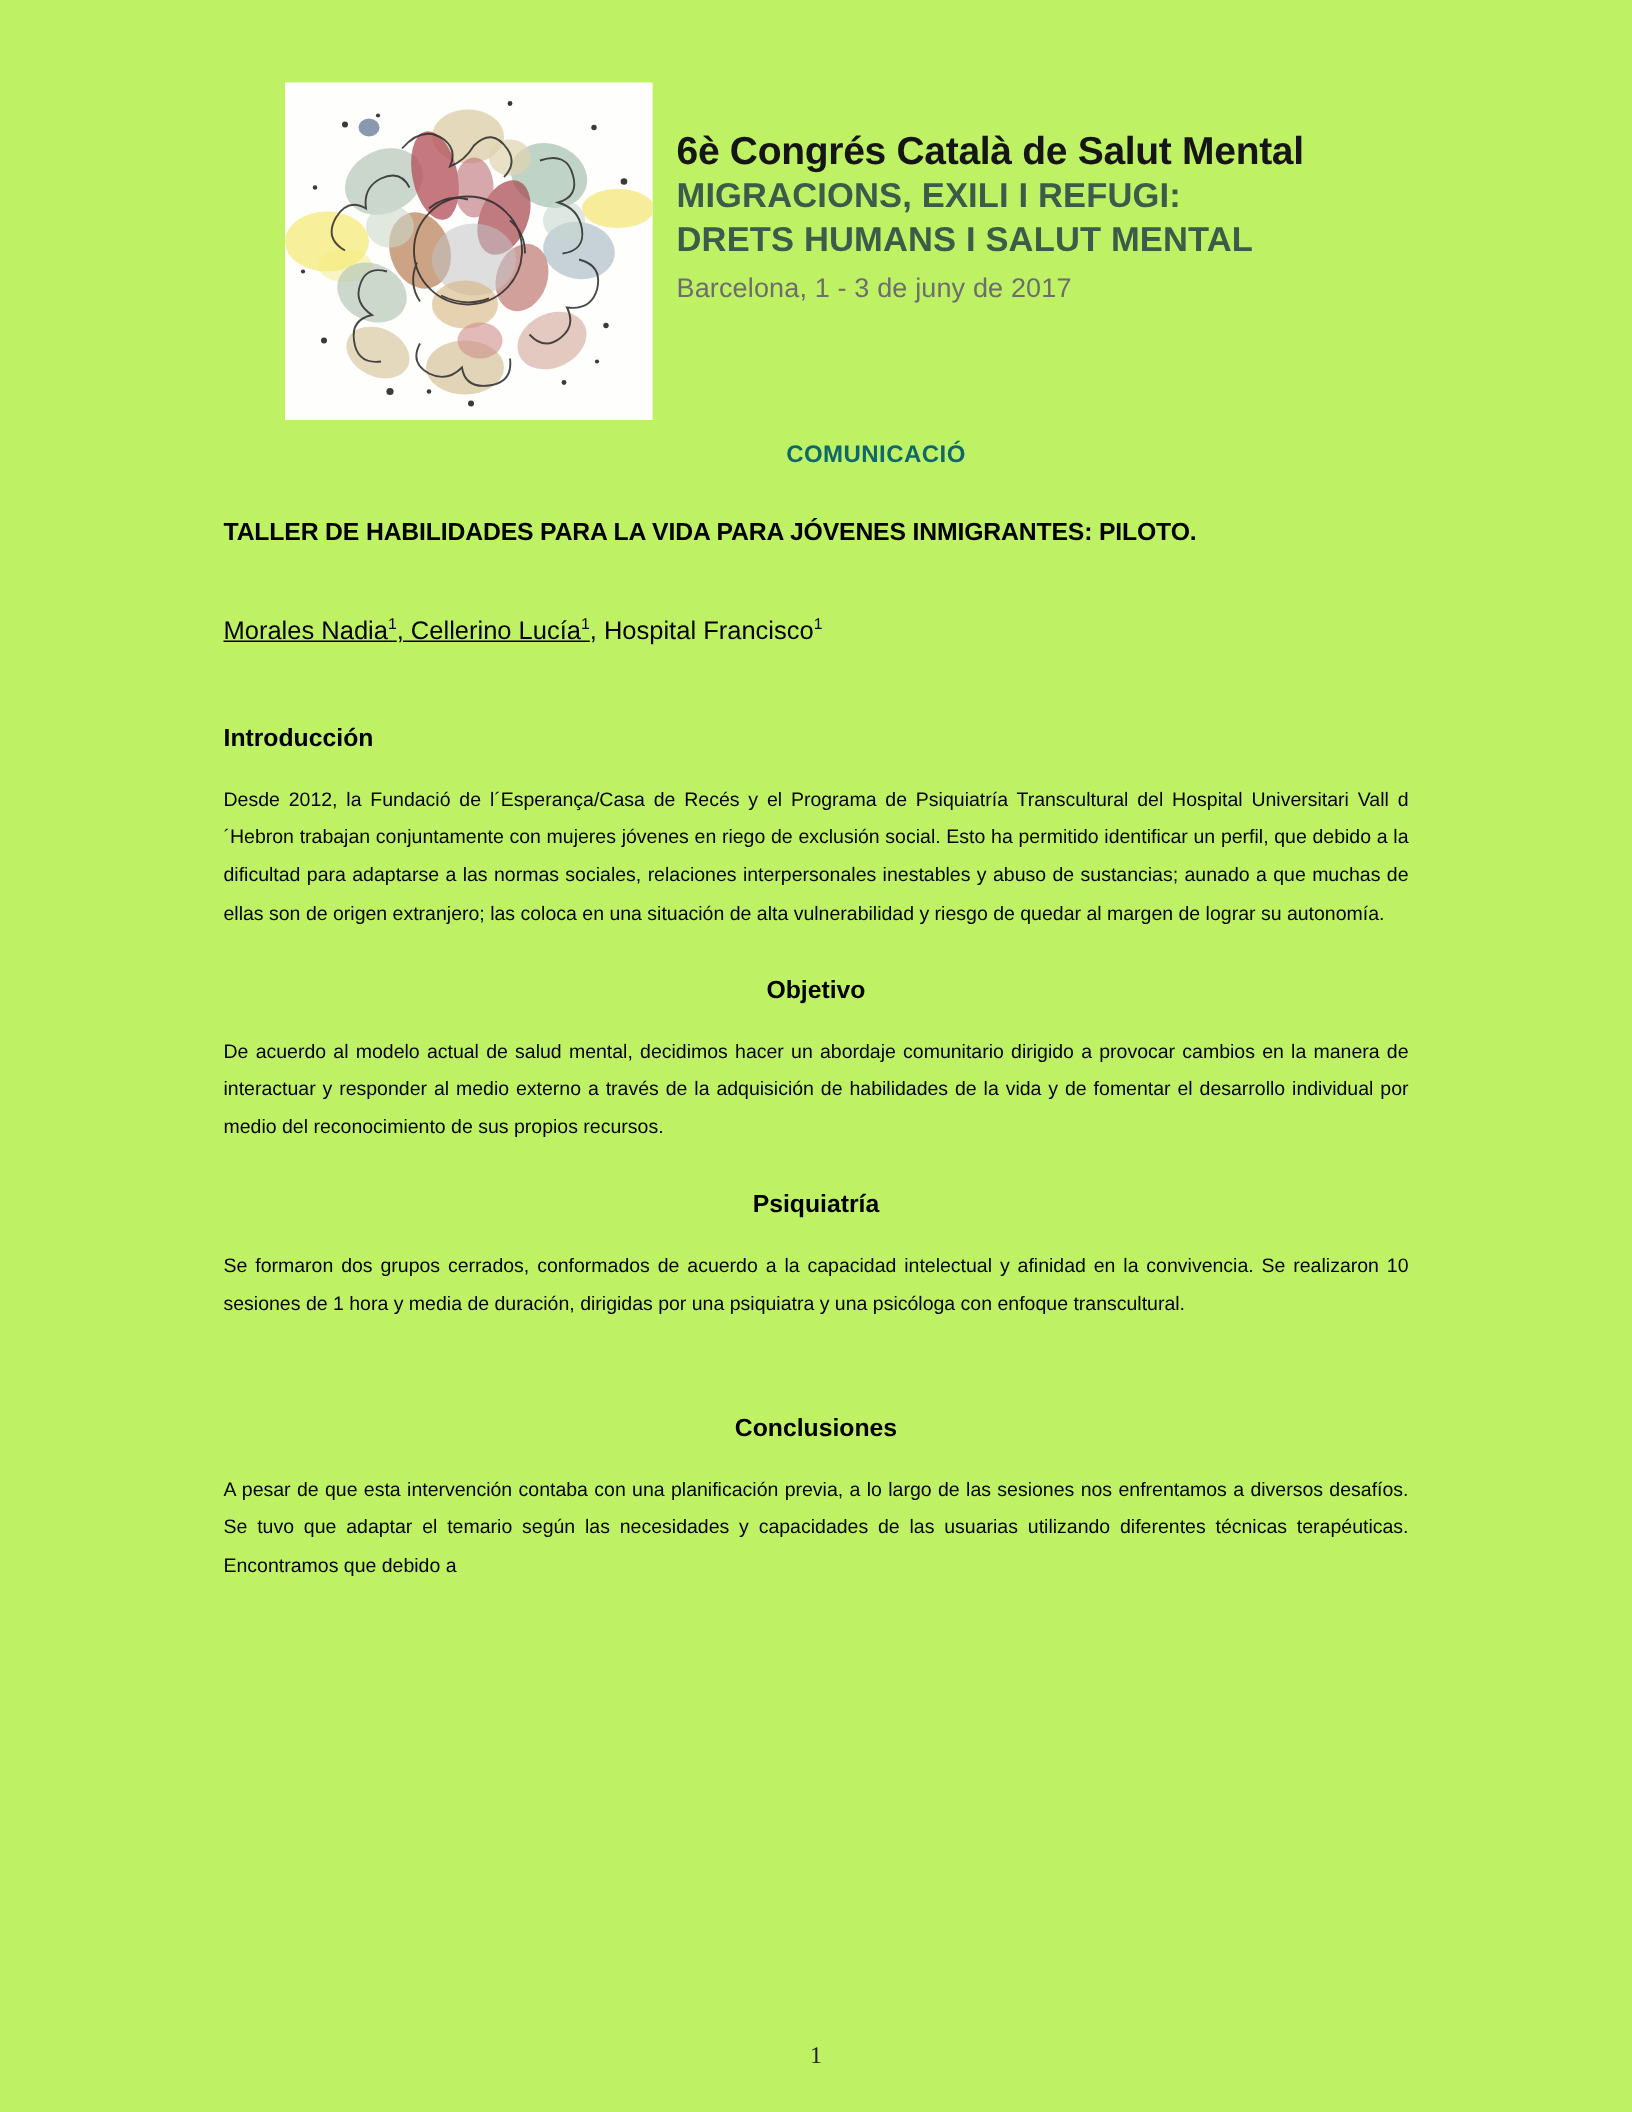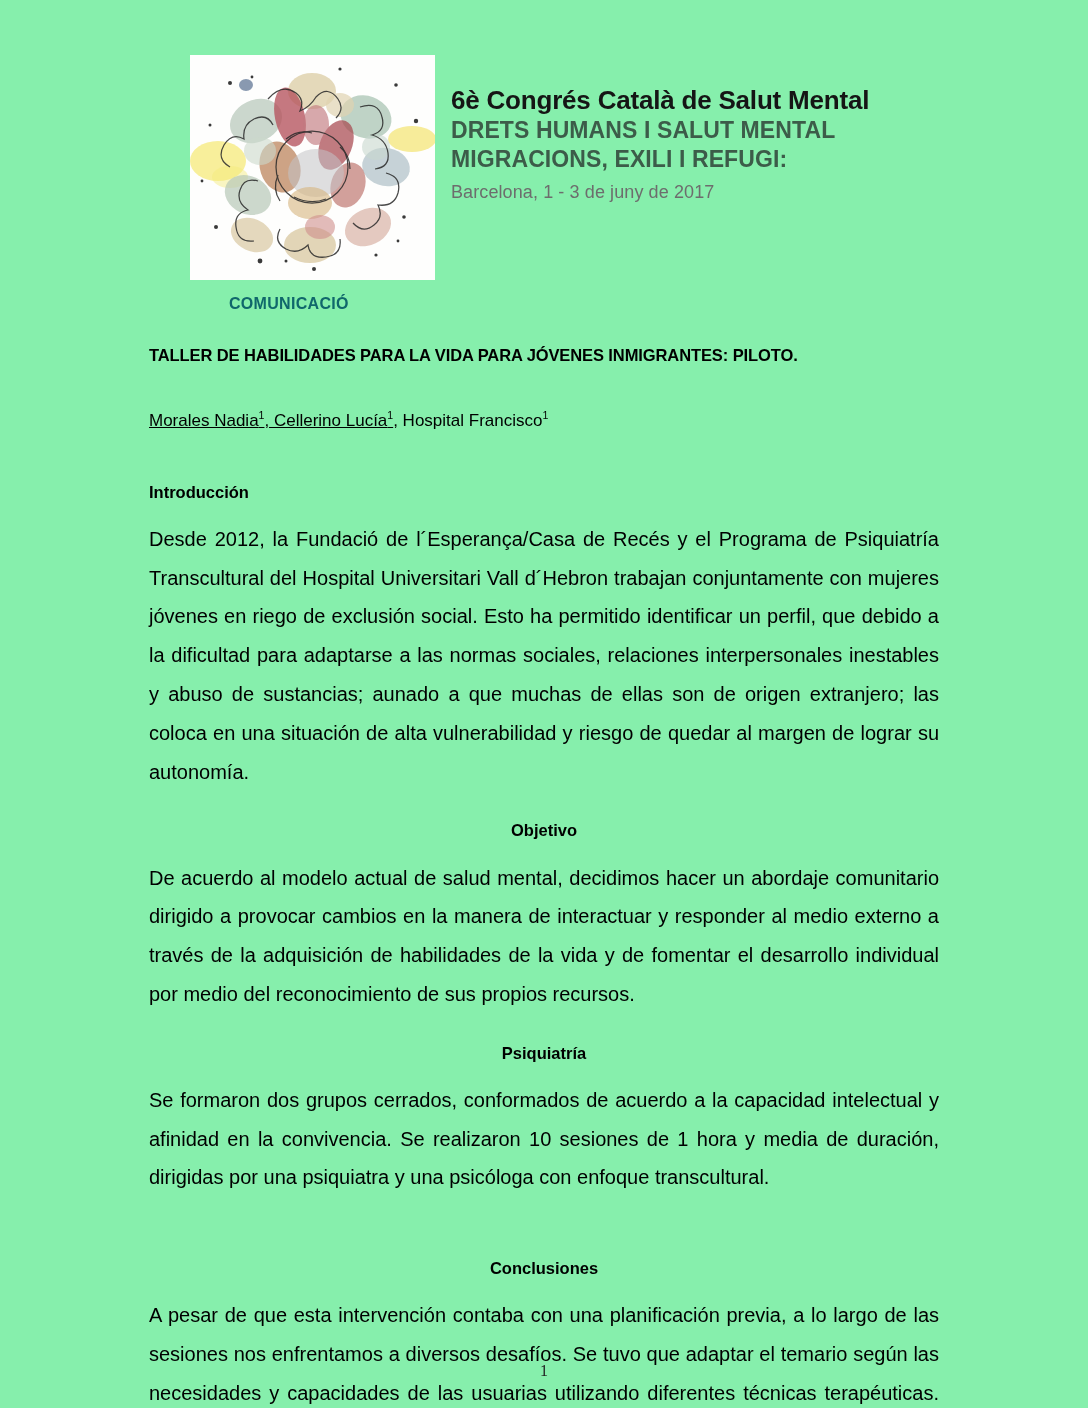--- a/index.html
+++ b/index.html
@@ -13,21 +13,21 @@
     position: relative;
     font-family: "Liberation Sans", sans-serif;
     color: #000000;
     overflow: hidden;
   }
 
   .page {
     position: relative;
     width: 1088px;
     height: 1408px;
-    background: #86efac;
+    background: #bef264;
   }
 
   
   .header {
     position: absolute;
     left: 190px;
     top: 55px;
     width: 700px;
     height: 230px;
     display: flex;
@@ -74,20 +74,21 @@
 
   
   .content {
     position: absolute;
     left: 149px;
     top: 295px;
     width: 790px;
   }
 
   .comunicacio {
+    text-align: center;
     font-size: 16px;
     font-weight: bold;
     color: #10676b;
     letter-spacing: 0.3px;
     padding-left: 80px;
   }
 
   .paper-title {
     margin-top: 32px;
     font-size: 16.5px;
@@ -120,21 +121,21 @@
     font-size: 16.5px;
     font-weight: bold;
     margin-top: 46px;
     margin-bottom: 0;
     line-height: 1.4;
   }
   .section-heading.tight { margin-top: 28px; text-align: center; }
   .section-heading.extra { margin-top: 60px; text-align: center; }
 
   .para {
-    font-size: 20px;
+    font-size: 13px;
     line-height: 1.94;
     text-align: justify;
     margin-top: 16px;
     hyphens: none;
   }
   .para.last-line-left { text-align-last: left; }
 
   .page-number {
     position: absolute;
     left: 0;
@@ -211,22 +212,22 @@
             <circle cx="208" cy="186" r="1.4"></circle>
           <circle cx="12" cy="126" r="1.4"></circle>
             <circle cx="96" cy="206" r="1.5"></circle>
         </g>
         <ellipse cx="56" cy="30" rx="7" ry="6" fill="#6b7f9c" opacity="0.8"></ellipse>
       </svg>
     </div>
 
     <div class="header-text">
       <div class="congress-title">6è Congrés Català de Salut Mental</div>
+      <div class="congress-sub">MIGRACIONS, EXILI I REFUGI:</div>
       <div class="congress-sub">DRETS HUMANS I SALUT MENTAL</div>
-      <div class="congress-sub">MIGRACIONS, EXILI I REFUGI:</div>
       <div class="congress-date">Barcelona, 1 - 3 de juny de 2017</div>
     </div>
   </div>
 
   <div class="content">
 
     <div class="comunicacio">COMUNICACIÓ</div>
 
     <div class="paper-title">TALLER DE HABILIDADES PARA LA VIDA PARA JÓVENES INMIGRANTES: PILOTO.</div>
 

